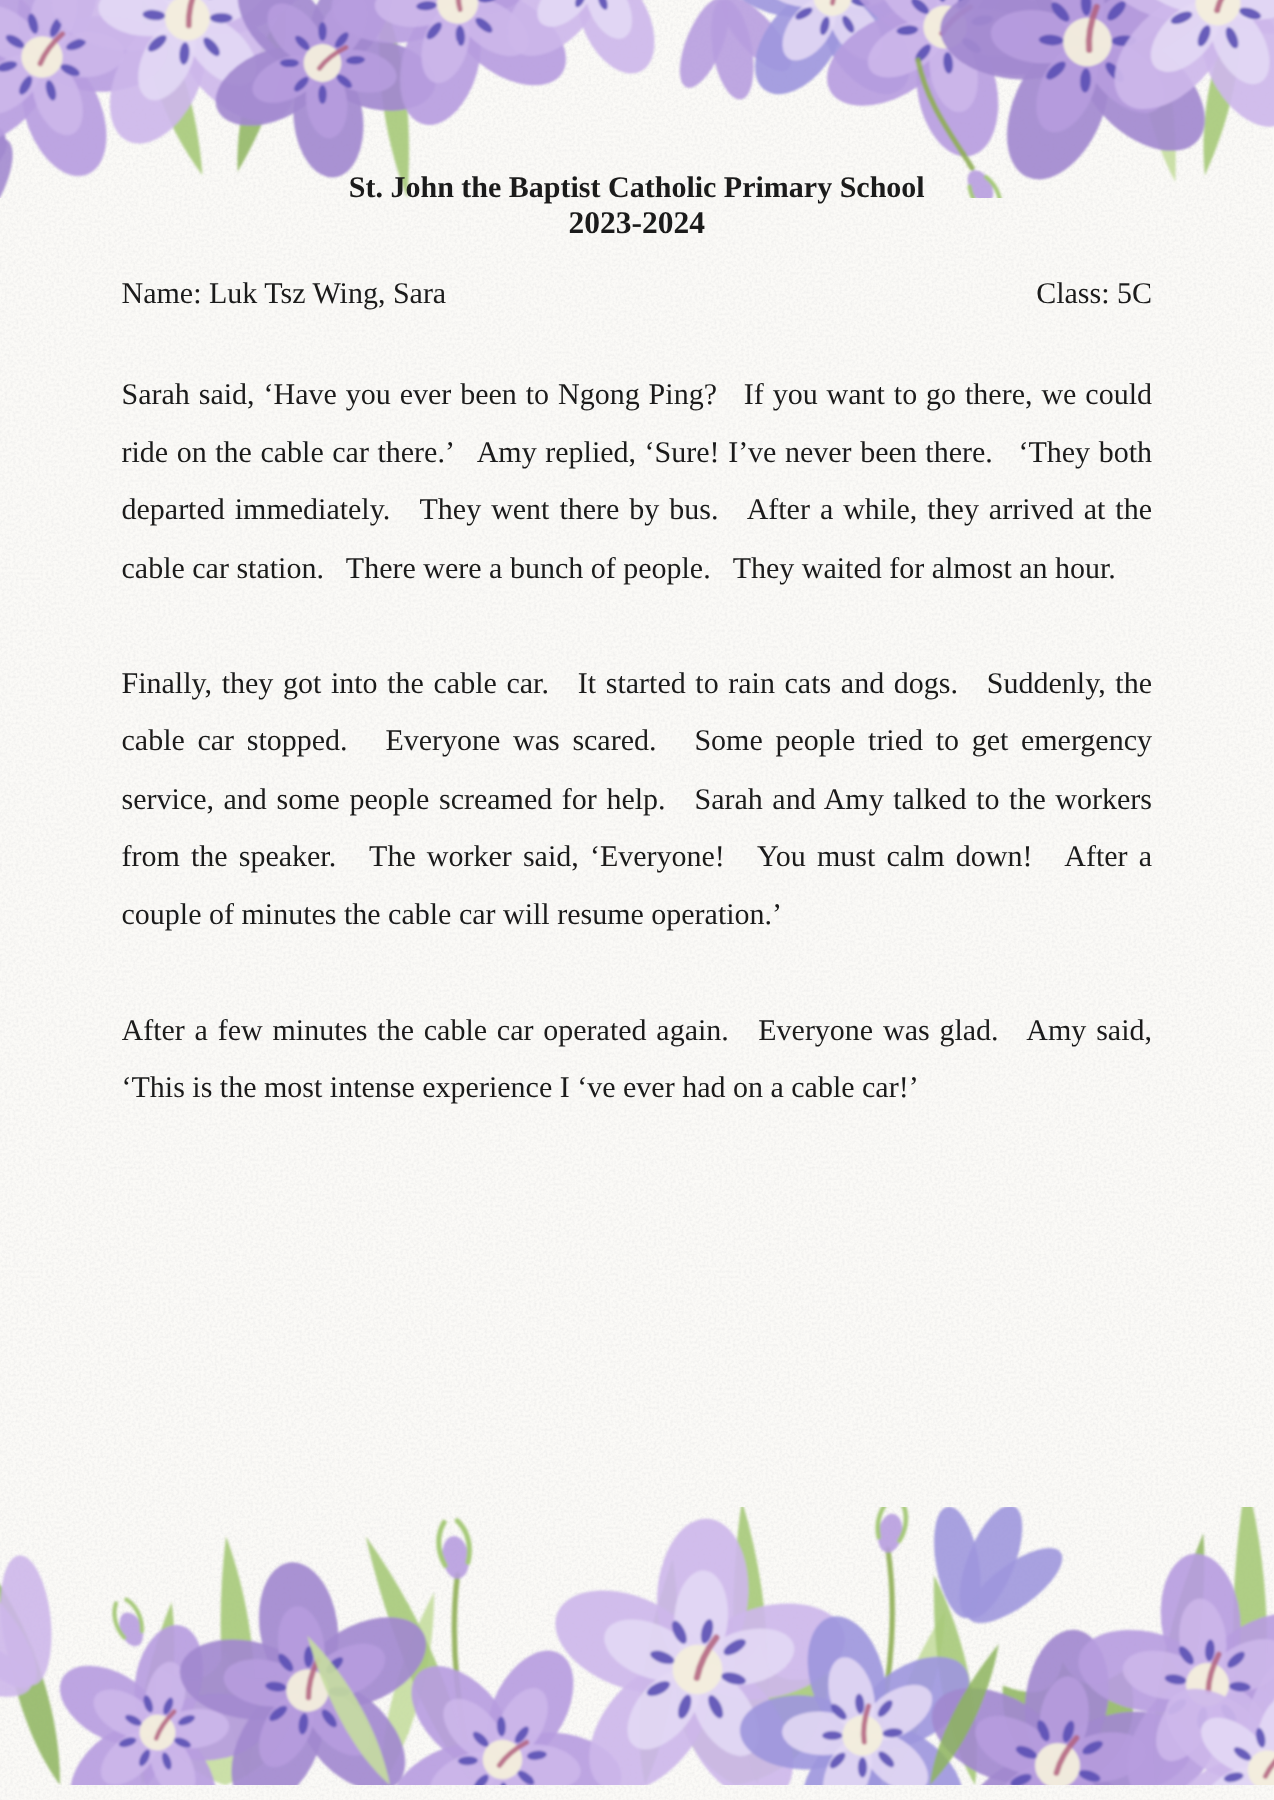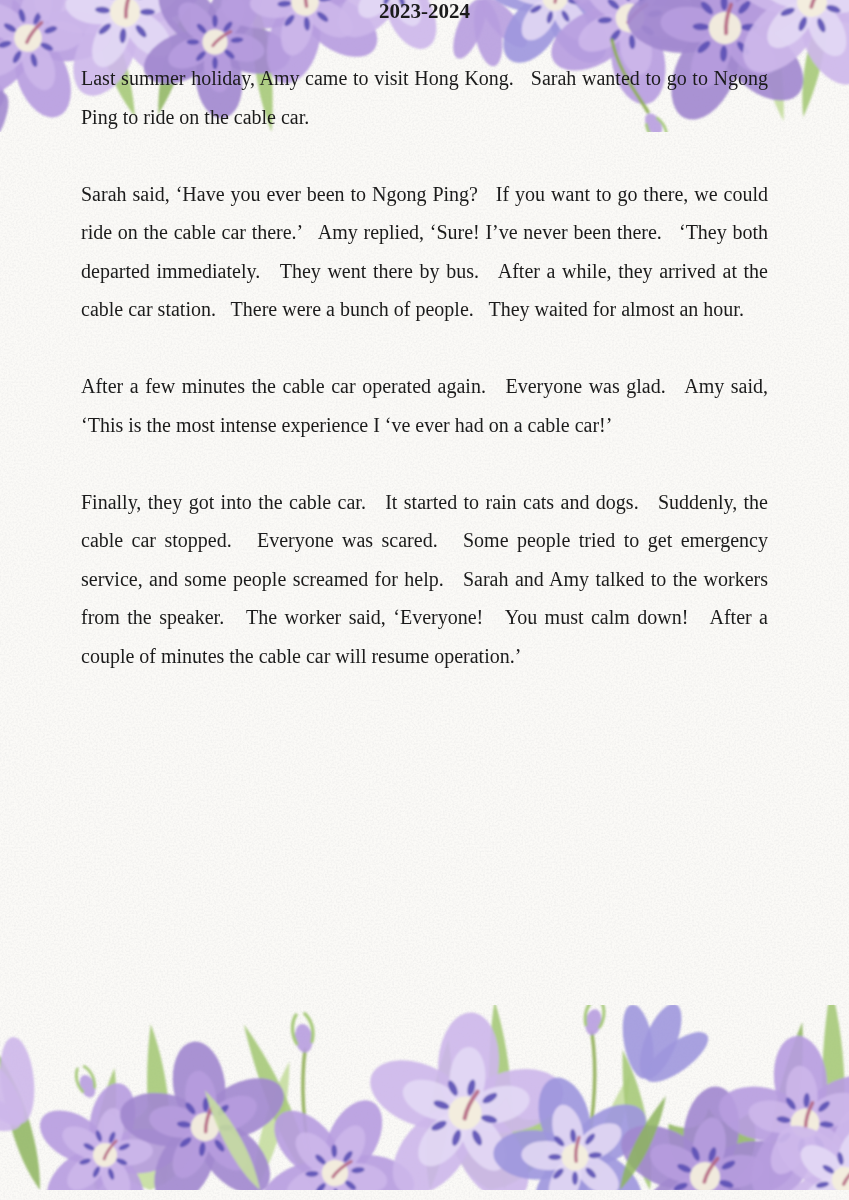--- a/index.html
+++ b/index.html
@@ -178,25 +178,29 @@
       <use href="#flw" class="fC" transform="translate(575,152) rotate(-15) scale(1.12)"></use>
       <use href="#flw" class="fB" transform="translate(705,172) rotate(8) scale(1.25)"></use>
       <use href="#flw" class="fA" transform="translate(805,118) rotate(-6) scale(1.2)"></use>
       <use href="#flw" class="fD" transform="translate(845,175) rotate(18) scale(1.1)"></use>
       <use href="#leaf" class="lf3" transform="translate(260,185) rotate(-30) scale(1.0,1.2)"></use>
       <use href="#leaf" class="lf2" transform="translate(620,185) rotate(25) scale(0.9,1.1)"></use>
     </g>
   </svg>
 
   <div class="content">
+    <div class="school-name">St. John the Baptist Catholic Primary School</div>
     <div class="school-year">2023-2024</div>
 
+    <div class="meta-row">
+      <span>Name: Luk Tsz Wing, Sara</span>
+      <span>Class: 5C</span>
+    </div>
 
 
     <div class="essay-body">
-      <p>Last summer holiday, Amy came to visit Hong Kong.   Sarah wanted to go to Ngong Ping to ride on the cable car.</p>
       <p>Sarah said, ‘Have you ever been to Ngong Ping?   If you want to go there, we could ride on the cable car there.’   Amy replied, ‘Sure! I’ve never been there.   ‘They both departed immediately.   They went there by bus.   After a while, they arrived at the cable car station.   There were a bunch of people.   They waited for almost an hour.</p>
+      <p>Finally, they got into the cable car.   It started to rain cats and dogs.   Suddenly, the cable car stopped.   Everyone was scared.   Some people tried to get emergency service, and some people screamed for help.   Sarah and Amy talked to the workers from the speaker.   The worker said, ‘Everyone!   You must calm down!   After a couple of minutes the cable car will resume operation.’</p>
       <p>After a few minutes the cable car operated again.   Everyone was glad.   Amy said, ‘This is the most intense experience I ‘ve ever had on a cable car!’</p>
-      <p>Finally, they got into the cable car.   It started to rain cats and dogs.   Suddenly, the cable car stopped.   Everyone was scared.   Some people tried to get emergency service, and some people screamed for help.   Sarah and Amy talked to the workers from the speaker.   The worker said, ‘Everyone!   You must calm down!   After a couple of minutes the cable car will resume operation.’</p>
     </div>
   </div>
 
 </div>
 
 </body></html>

